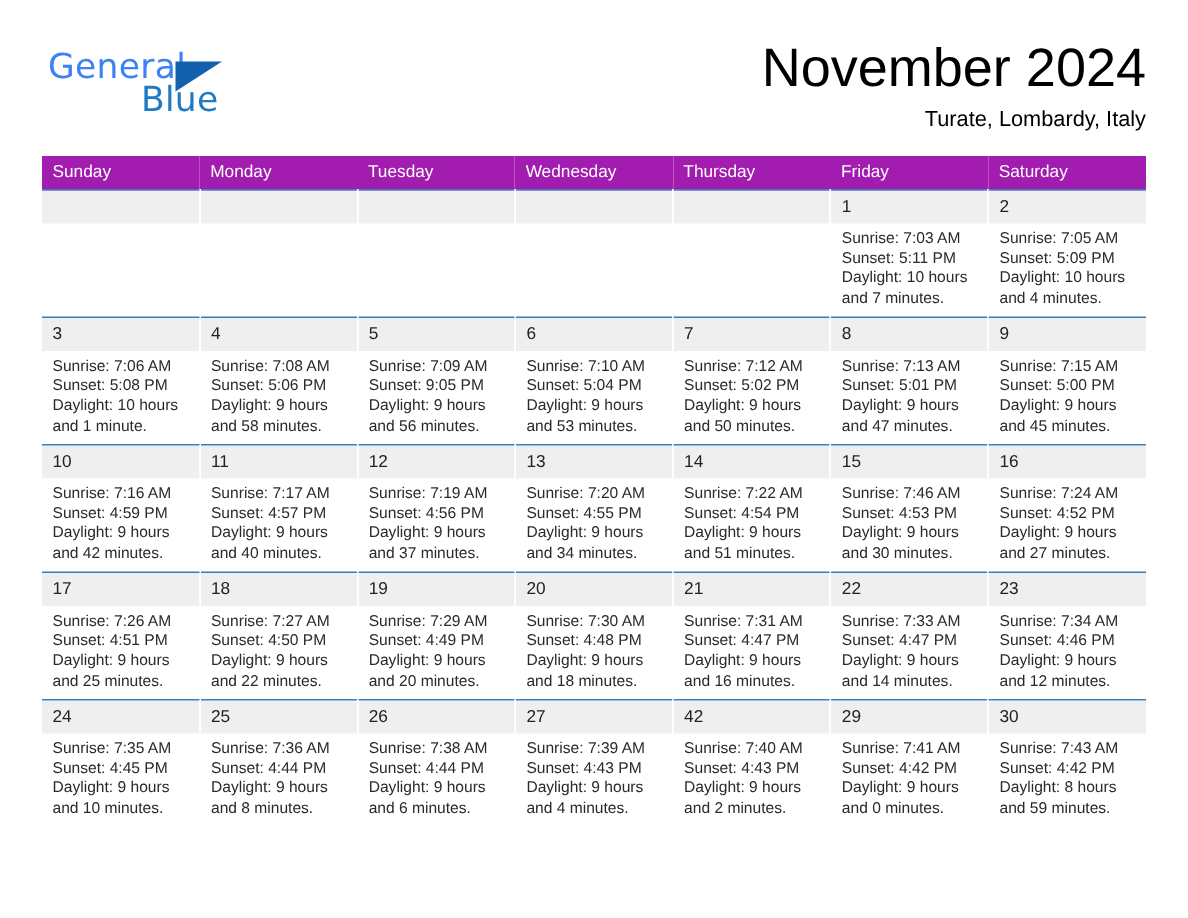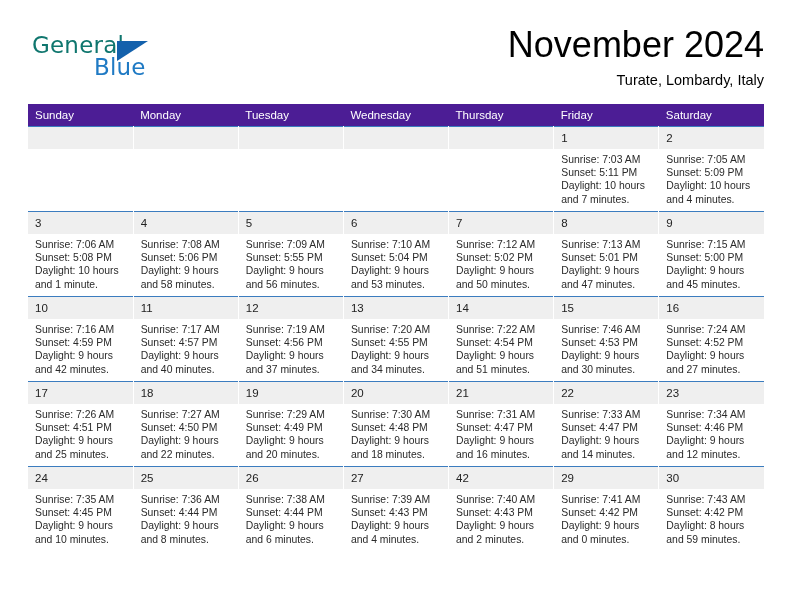--- a/index.html
+++ b/index.html
@@ -35,21 +35,21 @@
     top: 4px;
     width: 200px;
     height: 56px;
   }
   .logo-general {
     position: absolute;
     left: 0;
     top: 0;
     font-size: 23px;
     letter-spacing: .2px;
-    color: #0f766e;
+    color: #3b82f6;
     font-family: "DejaVu Sans", sans-serif;
     font-weight: 400;
   }
   .logo-blue {
     position: absolute;
     left: 62px;
     top: 22px;
     font-size: 23px;
     letter-spacing: .2px;
     color: #1f7ac4;
@@ -91,21 +91,21 @@
   
   .calendar {
     position: absolute;
     left: 28px;
     top: 104px;
     width: 736px;
     border-collapse: collapse;
     table-layout: fixed;
   }
   .calendar th {
-    background: #4c1d95;
+    background: #a21caf;
     color: #ffffff;
     font-size: 11.5px;
     font-weight: 400;
     text-align: left;
     padding: 5px 0 5px 7px;
     height: 12px;
     border: none;
   }
   .calendar td {
     vertical-align: top;
@@ -227,21 +227,21 @@
               <div>Sunrise: 7:08 AM</div>
               <div>Sunset: 5:06 PM</div>
               <div>Daylight: 9 hours</div>
               <div>and 58 minutes.</div>
             </div>
           </td>
           <td class="day-cell">
             <span class="daynum">5</span>
             <div class="lines">
               <div>Sunrise: 7:09 AM</div>
-              <div>Sunset: 5:55 PM</div>
+              <div>Sunset: 9:05 PM</div>
               <div>Daylight: 9 hours</div>
               <div>and 56 minutes.</div>
             </div>
           </td>
           <td class="day-cell">
             <span class="daynum">6</span>
             <div class="lines">
               <div>Sunrise: 7:10 AM</div>
               <div>Sunset: 5:04 PM</div>
               <div>Daylight: 9 hours</div>

